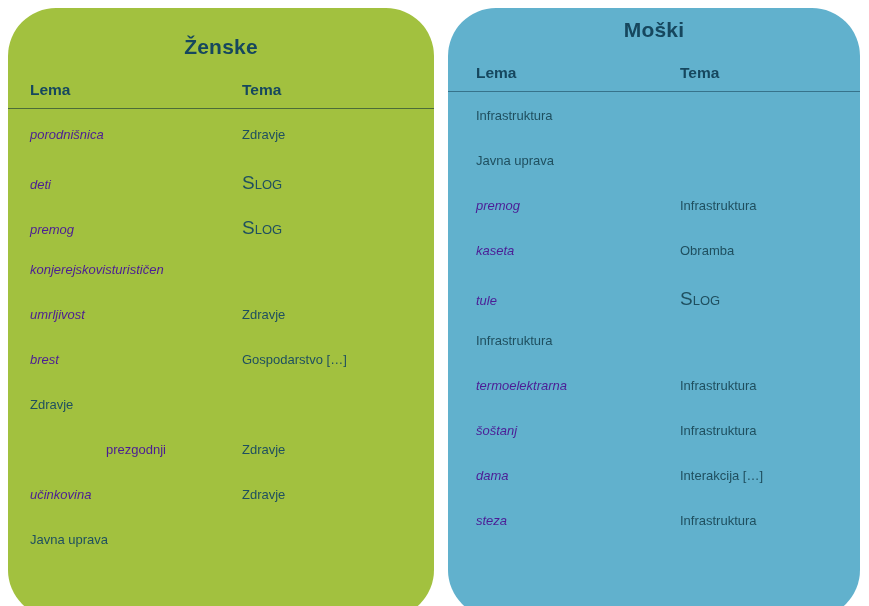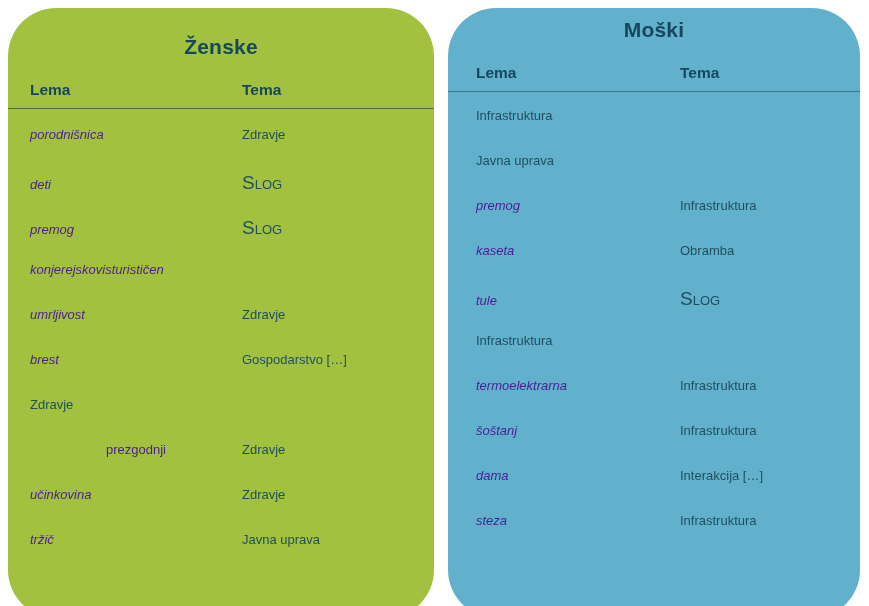--- a/index.html
+++ b/index.html
@@ -142,21 +142,20 @@
           </div>
           <div class="row">
             <div class="c-lema upright">prezgodnji</div>
             <div class="c-tema">Zdravje</div>
           </div>
           <div class="row">
             <div class="c-lema">učinkovina</div>
             <div class="c-tema">Zdravje</div>
           </div>
           <div class="row">
-            <div class="c-lema">tržič</div>
             <div class="c-tema">Javna uprava</div>
           </div>
         </div>
     </div>
   </div>
 
   <div class="panel panel-right">
     <div class="panel-title">Moški</div>
     <div class="table">
       <div class="thead">

